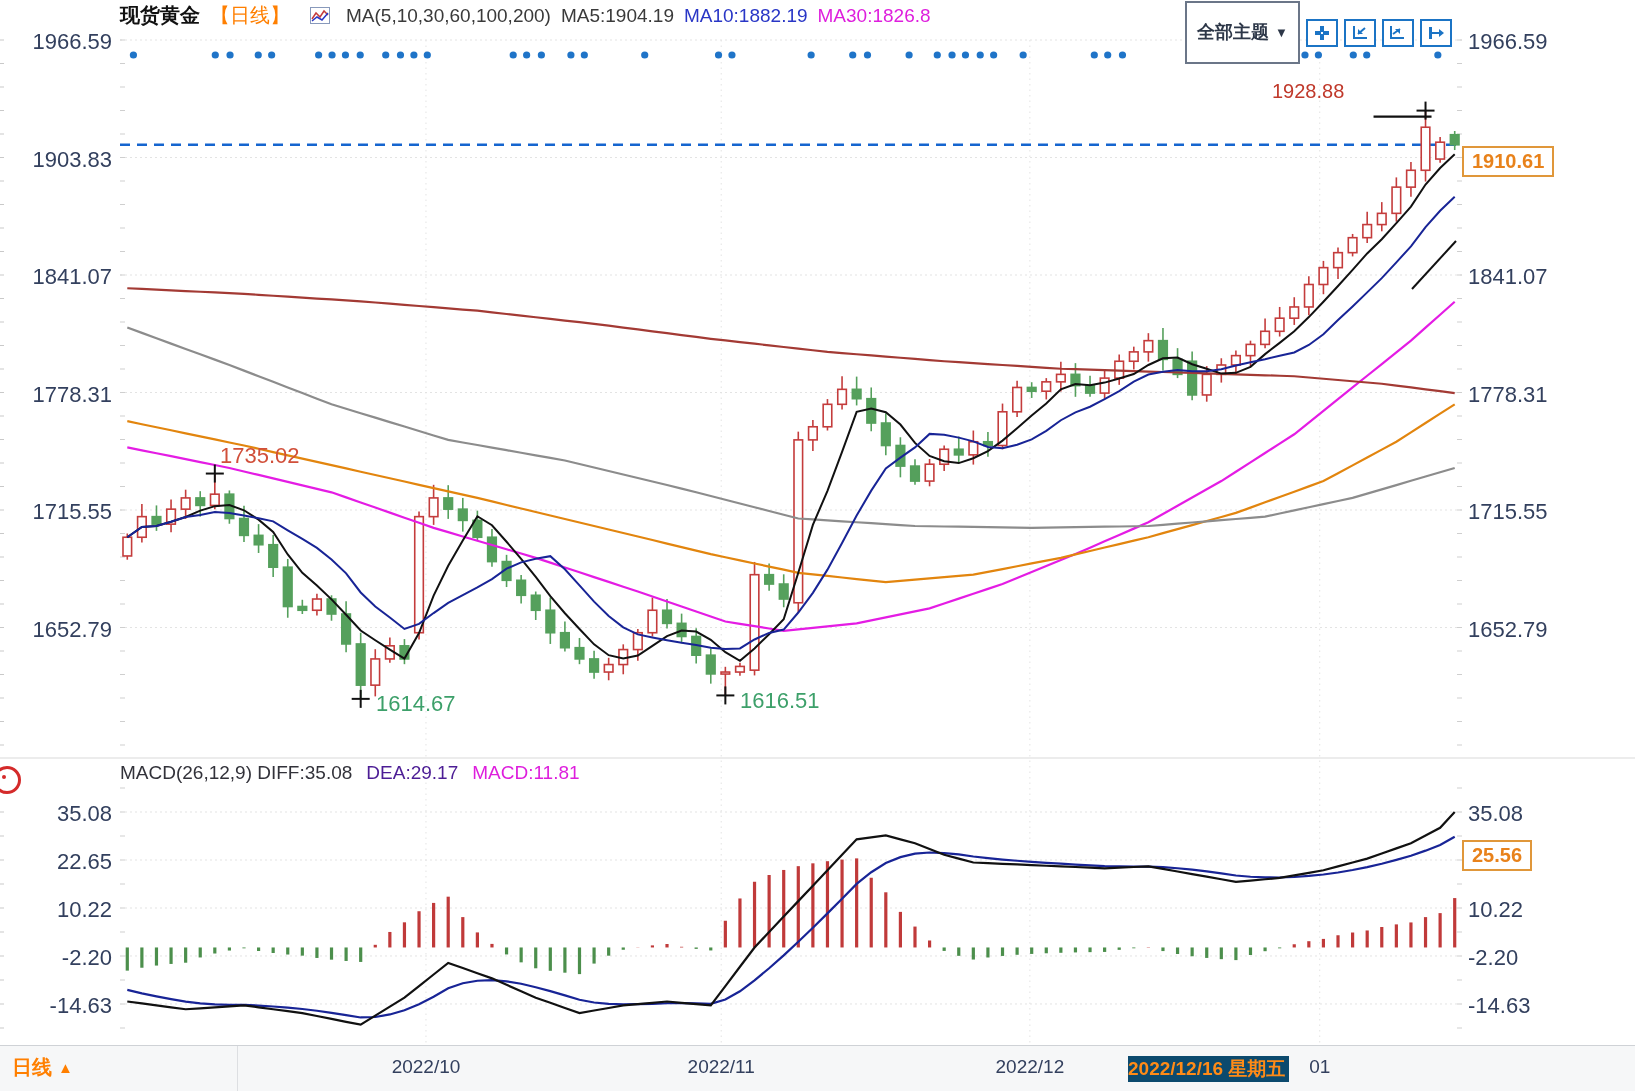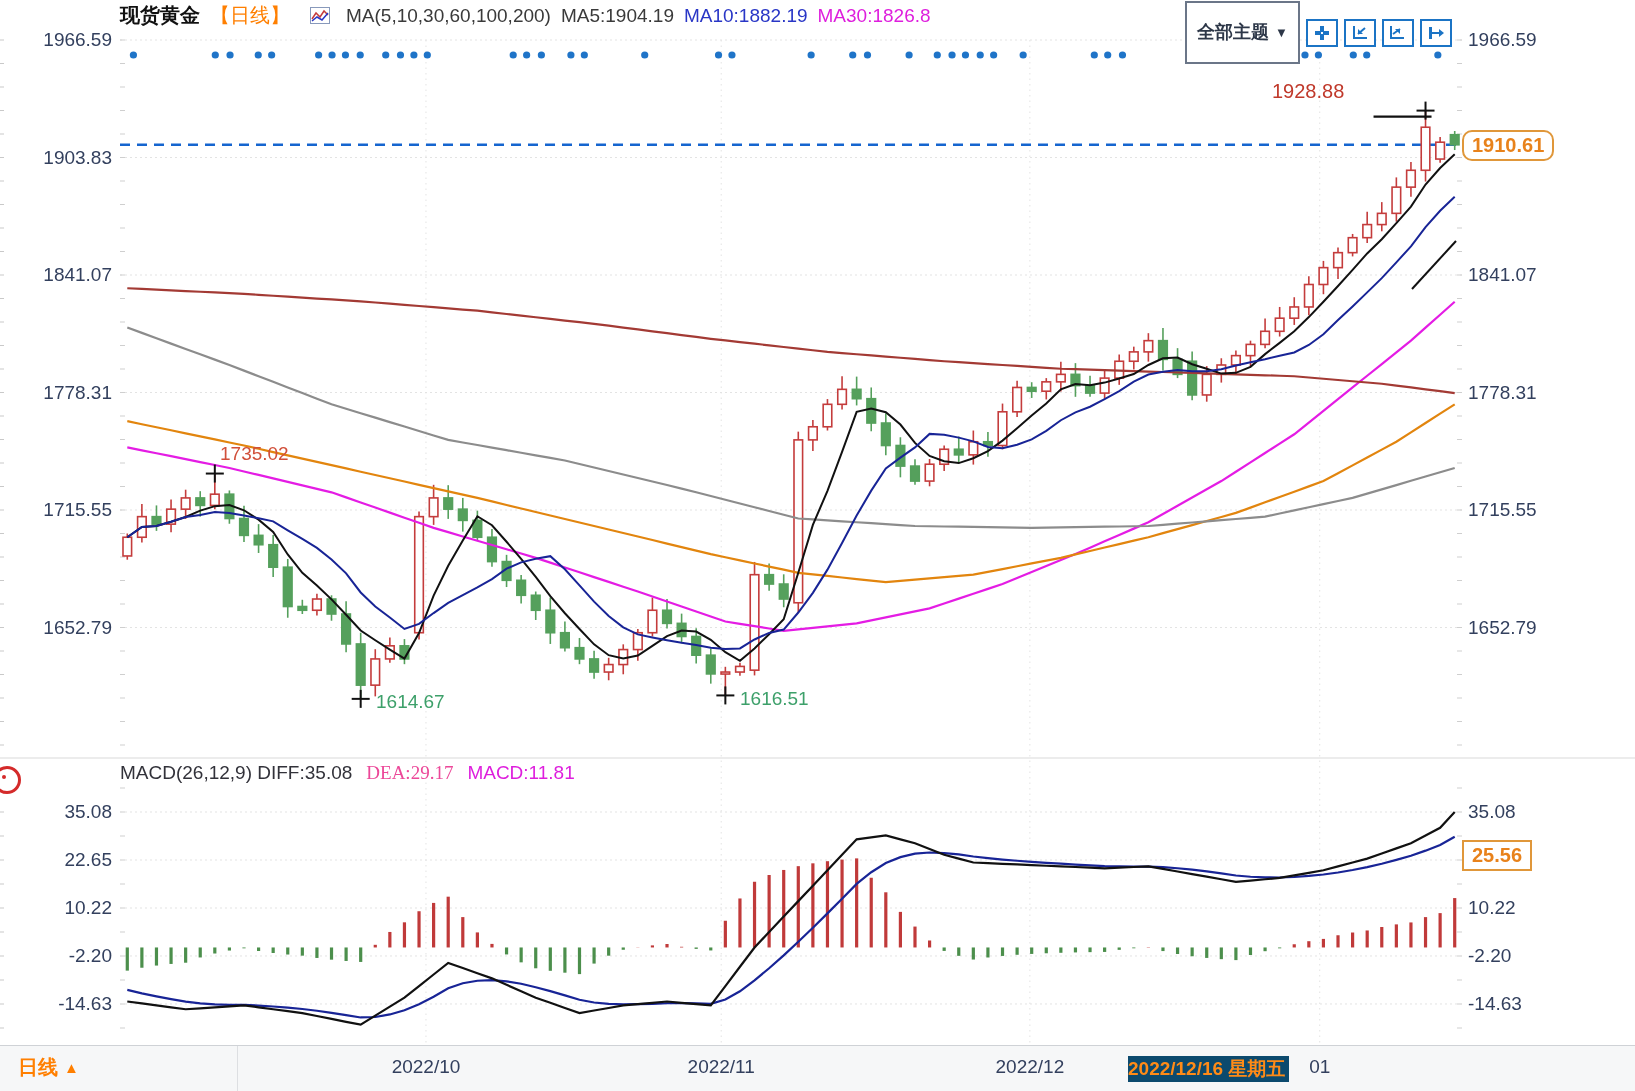--- a/index.html
+++ b/index.html
@@ -17,35 +17,35 @@
   .t-ma10{font-size:19px;color:#2936c6;}
   .t-ma30{font-size:19px;color:#de1edd;}
   .legend-chart-icon{display:inline-block;width:20px;height:17px;margin-left:10px;}
   .controls{position:absolute;left:1185px;top:1px;display:flex;gap:6px;align-items:center;z-index:6;}
   .theme-btn{height:23px;line-height:23px;border:2px solid #6b7688;background:#fff;color:#2d3748;
      font-size:18px;font-weight:bold;padding:18px 10px;display:flex;align-items:center;gap:6px;cursor:pointer;}
   .theme-btn .arr{font-size:13px;}
   .ico-btn{width:28px;height:24px;border:2px solid #1b74c5;background:#fff;display:flex;
      align-items:center;justify-content:center;cursor:pointer;}
   
-  .axlbl{position:absolute;font-size:19px;color:#33405e;z-index:4;}
+  .axlbl{position:absolute;font-size:22px;color:#33405e;z-index:4;}
   .axlbl.right{text-align:left;}
   .axlbl.left{width:108px;text-align:right;}
   .pricebox{position:absolute;border:2px solid #e0973a;background:#fff;color:#e8821b;
      font-size:20px;font-weight:bold;padding:2px 8px;z-index:6;}
   .macd-hdr{position:absolute;left:120px;top:762px;display:flex;gap:14px;white-space:nowrap;z-index:4;}
   .macd-hdr span{font-size:19px;}
   .m-main{color:#32323a;}
-  .m-dea{color:#ec4899;font-family:Liberation Serif, serif;}
+  .m-dea{color:#4c1d95;}
   .m-macd{color:#de1edd;}
   
   .xbar{position:absolute;left:0;top:1045px;width:1635px;height:46px;background:#f6f7f8;
      border-top:1px solid #cfd2d6;z-index:5;}
   .xbar .vdiv{position:absolute;left:237px;top:0;width:1px;height:46px;background:#dddfe2;}
-  .period-cell{position:absolute;left:18px;top:8px;font-size:20px;font-weight:bold;color:#ff7f00;
+  .period-cell{position:absolute;left:12px;top:8px;font-size:20px;font-weight:bold;color:#ff7f00;
      display:flex;align-items:center;gap:6px;cursor:pointer;}
   .period-cell .arr{font-size:15px;}
   .xlbl{position:absolute;top:10px;font-size:19px;font-weight:normal;color:#33405e;transform:translateX(-50%);}
   .xhl{position:absolute;top:10px;left:1128px;font-size:19px;font-weight:bold;color:#ff8b17;background:#0c4a6e;
      padding-right:4px;z-index:2;}
   .marker-ico{position:absolute;left:-7px;top:766px;width:22px;height:22px;border:3px solid #d42a2a;
      border-radius:50%;z-index:6;background:#fff;}
   .marker-ico:after{content:"";position:absolute;left:6px;top:6px;width:4px;height:4px;border-radius:50%;background:#d42a2a;}
 </style>
 </head>
@@ -586,21 +586,21 @@
   </div>
 
   <div class="macd-hdr">
     <span class="m-main">MACD(26,12,9) DIFF:35.08</span>
     <span class="m-dea">DEA:29.17</span>
     <span class="m-macd">MACD:11.81</span>
   </div>
 
   <div class="marker-ico"></div>
 
-  <div class="pricebox" style="left:1462px;top:130px;border-radius:10px;">1910.61</div>
+  <div class="pricebox" style="left:1462px;top:146px;">1910.61</div>
   <div class="pricebox" style="left:1462px;top:840px;">25.56</div>
 
   <div id="gen">
       <div class="axlbl left" style="left: 4px; top: 29px;">1966.59</div>
       <div class="axlbl right" style="left: 1468px; top: 29px;">1966.59</div>
       <div class="axlbl left" style="left: 4px; top: 146.5px;">1903.83</div>
       <div class="axlbl left" style="left: 4px; top: 264px;">1841.07</div>
       <div class="axlbl right" style="left: 1468px; top: 264px;">1841.07</div>
       <div class="axlbl left" style="left: 4px; top: 381.5px;">1778.31</div>
       <div class="axlbl right" style="left: 1468px; top: 381.5px;">1778.31</div>

